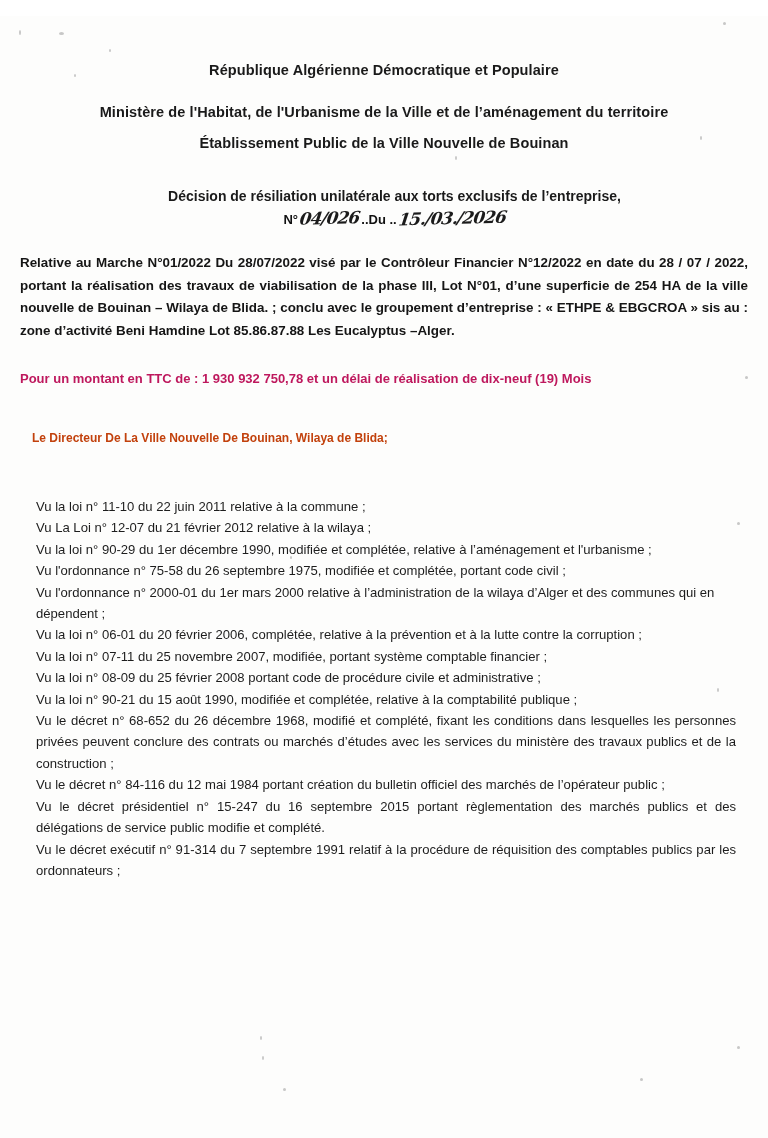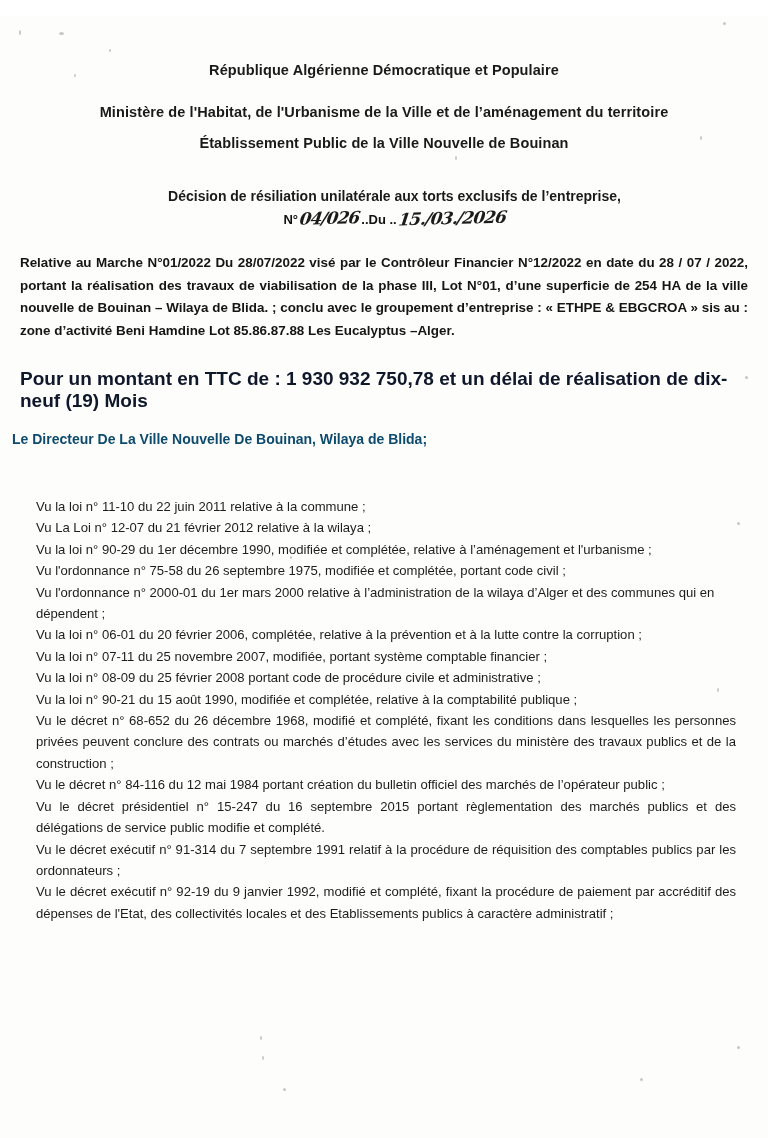--- a/index.html
+++ b/index.html
@@ -87,33 +87,33 @@
     font-weight: bold;
     line-height: 22.5px;
     text-align: justify;
     color: #151515;
   }
   .amount-para {
     position: absolute;
     top: 352px;
     left: 20px;
     width: 728px;
-    font-size: 19px;
+    font-size: 13px;
     font-weight: bold;
     line-height: 22px;
-    color: #0f172a;
+    color: #be185d;
   }
 
   .director-line {
     position: absolute;
     top: 415px;
-    left: 12px;
-    font-size: 14px;
-    font-weight: bold;
-    color: #0c4a6e;
+    left: 32px;
+    font-size: 12px;
+    font-weight: bold;
+    color: #c2410c;
   }
 
   .vu-list {
     position: absolute;
     top: 480px;
     left: 36px;
     width: 700px;
   }
   .vu-item {
     font-size: 13.1px;
@@ -197,18 +197,17 @@
     <p class="vu-item nojust">Vu l'ordonnance n° 75-58 du 26 septembre 1975, modifiée et complétée, portant code civil ;</p>
     <p class="vu-item nojust">Vu l'ordonnance n° 2000-01 du 1er mars 2000 relative à l’administration de la wilaya d’Alger et des communes qui en dépendent ;</p>
     <p class="vu-item">Vu la loi n° 06-01 du 20 février 2006, complétée, relative à la prévention et à la lutte contre la corruption ;</p>
     <p class="vu-item nojust">Vu la loi n° 07-11 du 25 novembre 2007, modifiée, portant système comptable financier ;</p>
     <p class="vu-item nojust">Vu la loi n° 08-09 du 25 février 2008 portant code de procédure civile et administrative ;</p>
     <p class="vu-item nojust">Vu la loi n° 90-21 du 15 août 1990, modifiée et complétée, relative à la comptabilité publique ;</p>
     <p class="vu-item">Vu le décret n° 68-652 du 26 décembre 1968, modifié et complété, fixant les conditions dans lesquelles les personnes privées peuvent conclure des contrats ou marchés d’études avec les services du ministère des travaux publics et de la construction ;</p>
     <p class="vu-item">Vu le décret n° 84-116 du 12 mai 1984 portant création du bulletin officiel des marchés de l’opérateur public ;</p>
     <p class="vu-item">Vu le décret présidentiel n° 15-247 du 16 septembre 2015 portant règlementation des marchés publics et des délégations de service public modifie et complété.</p>
     <p class="vu-item">Vu le décret exécutif n° 91-314 du 7 septembre 1991 relatif à la procédure de réquisition des comptables publics par les ordonnateurs ;</p>
-    <p class="vu-item">Vu le décret exécutif n° 92-19 du 9 janvier 1992, modifié et complété, fixant la procédure de paiement par accréditif des dépenses de l'Etat, des collectivités locales et des Etablissements publics à caractère administratif ;</p>
   </div>
 
 
 
 </div>
 
 </body></html>

